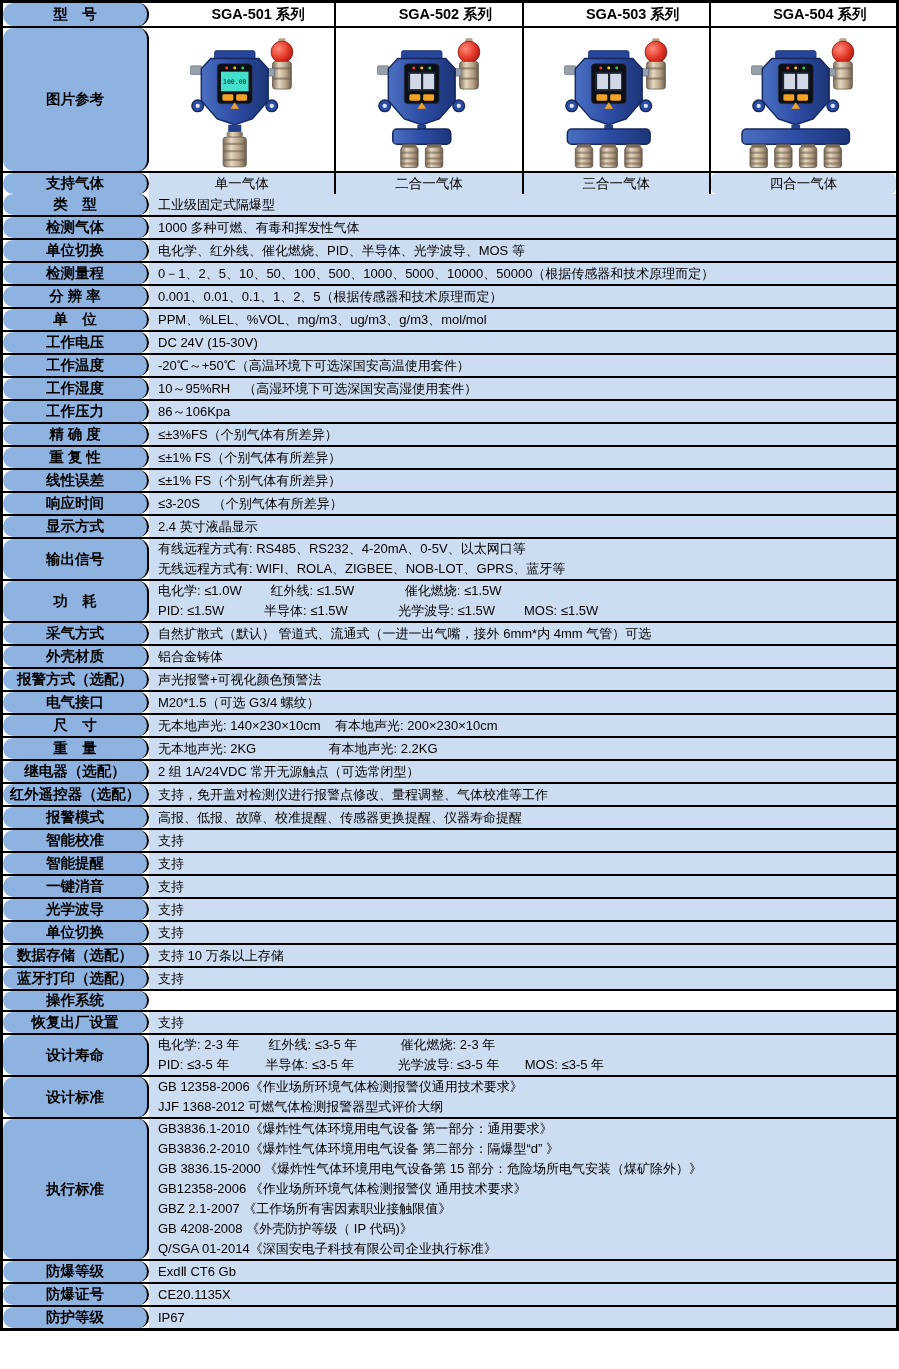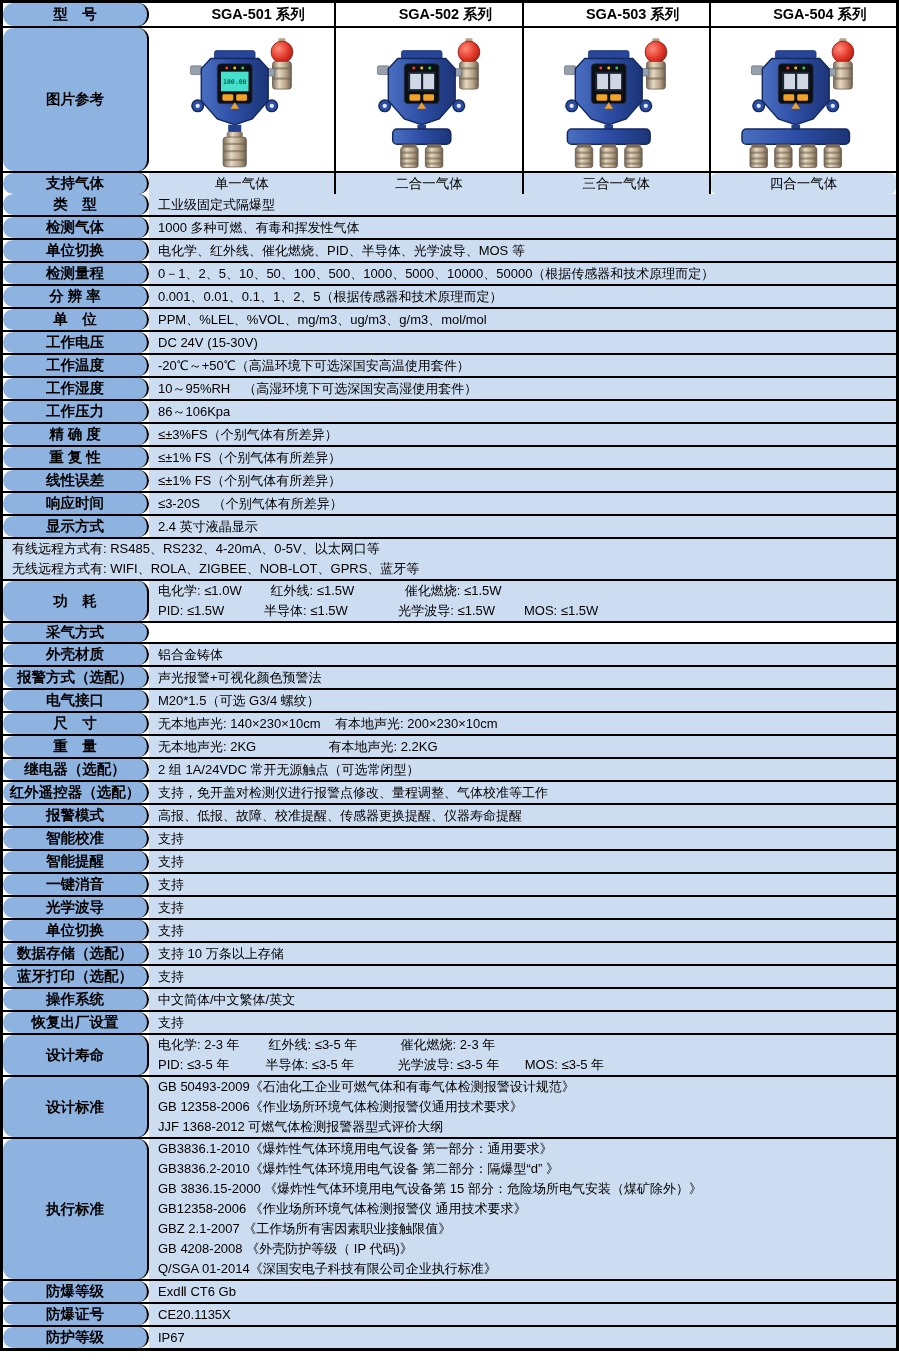--- a/index.html
+++ b/index.html
@@ -415,34 +415,38 @@
           <div class="line">≤3-20S　（个别气体有所差异）</div>
         </div>
       </div>
       <div class="row spec">
         <div class="lbl">显示方式</div>
         <div class="val">
           <div class="line">2.4 英寸液晶显示</div>
         </div>
       </div>
       <div class="row spec">
+        <div class="lbl">输出信号</div>
         <div class="val">
           <div class="line">有线远程方式有: RS485、RS232、4-20mA、0-5V、以太网口等</div>
           <div class="line">无线远程方式有: WIFI、ROLA、ZIGBEE、NOB-LOT、GPRS、蓝牙等</div>
         </div>
       </div>
       <div class="row spec">
         <div class="lbl">功　耗</div>
         <div class="val">
           <div class="line">电化学: ≤1.0W        红外线: ≤1.5W              催化燃烧: ≤1.5W</div>
           <div class="line">PID: ≤1.5W           半导体: ≤1.5W              光学波导: ≤1.5W        MOS: ≤1.5W</div>
         </div>
       </div>
       <div class="row spec">
         <div class="lbl">采气方式</div>
+        <div class="val">
+          <div class="line">自然扩散式（默认） 管道式、流通式（一进一出气嘴，接外 6mm*内 4mm 气管）可选</div>
+        </div>
       </div>
       <div class="row spec">
         <div class="lbl">外壳材质</div>
         <div class="val">
           <div class="line">铝合金铸体</div>
         </div>
       </div>
       <div class="row spec">
         <div class="lbl">报警方式（选配）</div>
         <div class="val">
@@ -522,41 +526,37 @@
         </div>
       </div>
       <div class="row spec">
         <div class="lbl">蓝牙打印（选配）</div>
         <div class="val">
           <div class="line">支持</div>
         </div>
       </div>
       <div class="row spec">
         <div class="lbl">操作系统</div>
-        <div class="val">
-          <div class="line">中文简体/中文繁体/英文</div>
-        </div>
       </div>
       <div class="row spec">
         <div class="lbl">恢复出厂设置</div>
         <div class="val">
           <div class="line">支持</div>
         </div>
       </div>
       <div class="row spec">
         <div class="lbl">设计寿命</div>
         <div class="val">
           <div class="line">电化学: 2-3 年        红外线: ≤3-5 年            催化燃烧: 2-3 年</div>
           <div class="line">PID: ≤3-5 年          半导体: ≤3-5 年            光学波导: ≤3-5 年       MOS: ≤3-5 年</div>
         </div>
       </div>
       <div class="row spec">
         <div class="lbl">设计标准</div>
         <div class="val">
-          <div class="line">GB 50493-2009《石油化工企业可燃气体和有毒气体检测报警设计规范》</div>
           <div class="line">GB 12358-2006《作业场所环境气体检测报警仪通用技术要求》</div>
           <div class="line">JJF 1368-2012 可燃气体检测报警器型式评价大纲</div>
         </div>
       </div>
       <div class="row spec">
         <div class="lbl">执行标准</div>
         <div class="val">
           <div class="line">GB3836.1-2010《爆炸性气体环境用电气设备 第一部分：通用要求》</div>
           <div class="line">GB3836.2-2010《爆炸性气体环境用电气设备 第二部分：隔爆型“d” 》</div>
           <div class="line">GB 3836.15-2000 《爆炸性气体环境用电气设备第 15 部分：危险场所电气安装（煤矿除外）》</div>

